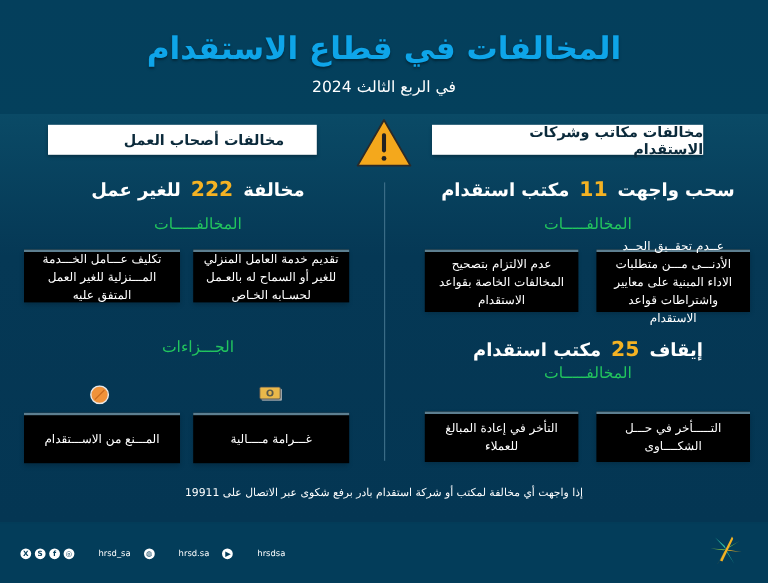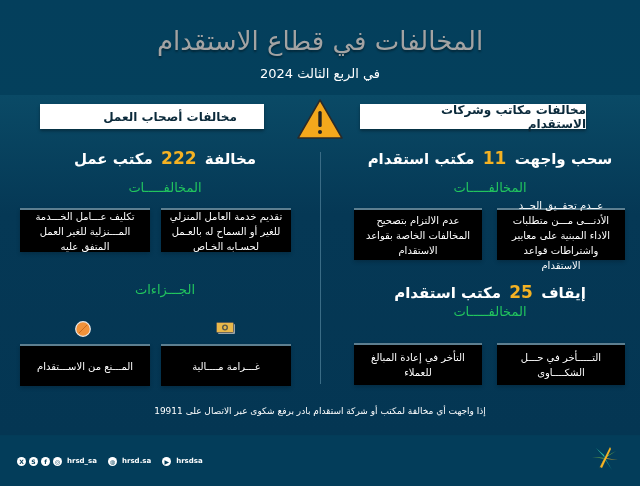--- a/index.html
+++ b/index.html
@@ -18,22 +18,22 @@
     .main-band {
       position: absolute; left: 0; top: 95px; width: 640px; height: 340px;
       background: linear-gradient(180deg, #0a4a66 0%, #053855 35%, #043653 100%);
     }
     .footer-band {
       position: absolute; left: 0; top: 436px; width: 640px; height: 50px;
       background: #033d5a;
     }
     .title {
       position: absolute; left: 0; top: 26px; width: 640px; text-align: center;
-      font-family: "DejaVu Sans", sans-serif; font-weight: normal; font-size: 26px;
-      color: #a3a3a3; text-shadow: 0 2px 2px rgba(0,0,0,0.35);
+      font-family: "DejaVu Sans", sans-serif; font-weight: bold; font-size: 26px;
+      color: #0ea5e9; text-shadow: 0 2px 2px rgba(0,0,0,0.35);
     }
     .subtitle {
       position: absolute; left: 0; top: 66px; width: 640px; text-align: center;
       font-size: 13px; color: #ffffff;
     }
     .section-header {
       position: absolute; top: 104px; height: 25px; background: #ffffff;
       color: #0b2a3b; font-weight: bold; font-size: 12px;
       display: flex; align-items: center; justify-content: center;
       box-shadow: 0 2px 3px rgba(0,0,0,0.35);
@@ -78,21 +78,21 @@
     .socials {
       position: absolute; left: 17px; top: 455px; height: 12px;
       direction: ltr; display: flex; align-items: center; gap: 3px;
       font-size: 7px; color: #ffffff;
     }
     .soc-ic {
       width: 9px; height: 9px; border-radius: 50%; background: #ffffff;
       color: #033d5a; font-size: 6px; font-weight: bold;
       display: flex; align-items: center; justify-content: center;
     }
-    .soc-handle { margin-right: 8px; margin-left: 2px; font-weight: bold; }
+    .soc-handle { margin-right: 8px; margin-left: 17px; }
     .logo { position: absolute; left: 590px; top: 443px; width: 30px; height: 30px; }
   </style>
 </head>
 <body>
 
 <div class="top-band"></div>
 <div class="main-band"></div>
 <div class="footer-band"></div>
 
 <div class="title">المخالفات في قطاع الاستقدام</div>
@@ -125,21 +125,21 @@
   <span>مكتب استقدام</span>
 </div>
 <div class="gold-label" style="left:340px; top:304px; width:300px;">المخالفـــــات</div>
 
 <div class="card" style="left:497px; top:343px; width:128px; height:42px;">التـــــأخر في حـــل الشكــــاوى</div>
 <div class="card" style="left:354px; top:343px; width:128px; height:42px;">التأخر في إعادة المبالغ للعملاء</div>
 
 <div class="headline" style="left:20px; top:148px; width:290px;">
   <span>مخالفة</span>
   <span class="num">222</span>
-  <span>مكتب عمل</span>
+  <span>للغير عمل</span>
 </div>
 <div class="gold-label" style="left:20px; top:180px; width:290px;">المخالفـــــات</div>
 
 <div class="card" style="left:161px; top:208px; width:130px; height:44px;">تقديم خدمة العامل المنزلي للغير أو السماح له بالعـمل لحسـابه الخـاص</div>
 <div class="card" style="left:20px; top:208px; width:130px; height:44px;">تكليف عـــامل الخـــدمة المـــنزلية للغير العمل المتفق عليه</div>
 
 <div class="gold-label" style="left:20px; top:282px; width:290px;">الجـــزاءات</div>
 
 <svg class="icon-money" viewBox="0 0 20 13">
   <rect x="2" y="2" width="17" height="10" rx="1" fill="#9aa4a8"></rect>

